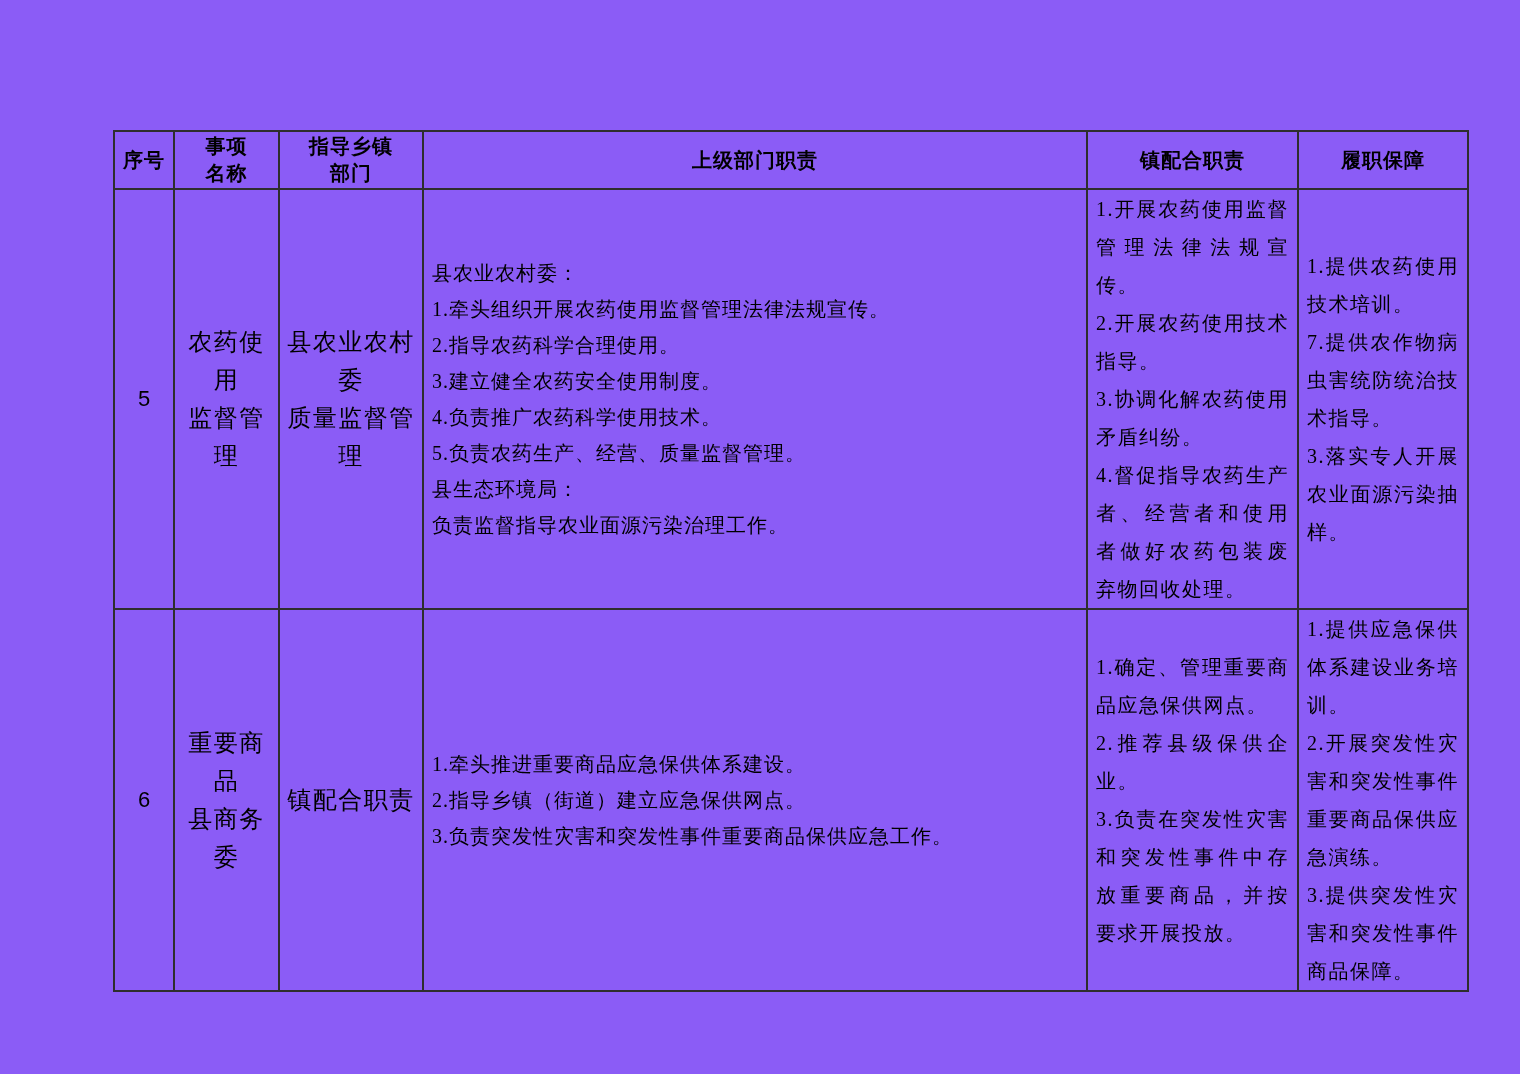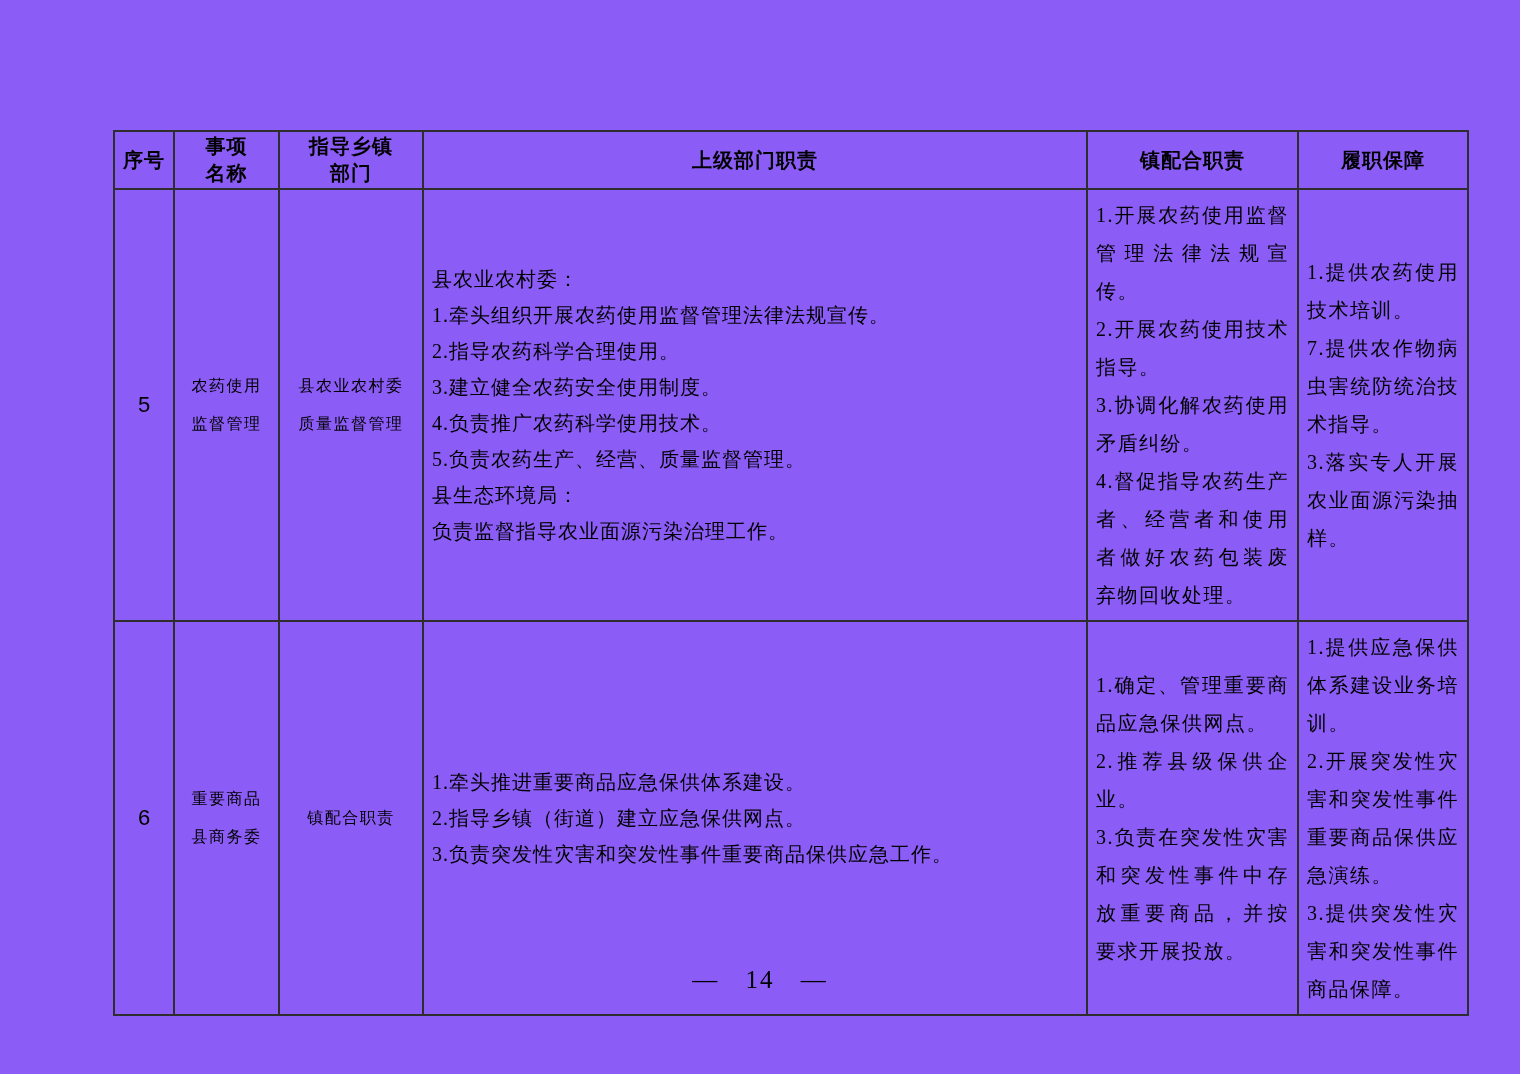--- a/index.html
+++ b/index.html
@@ -44,32 +44,32 @@
     white-space: pre-line;
     letter-spacing: 1px;
   }
   td.c-num {
     text-align: center;
     font-family: "Liberation Sans", "DejaVu Sans", sans-serif;
     font-size: 22px;
   }
   td.c-name, td.c-dept {
     text-align: center;
-    font-size: 16px;
+    font-size: 24px;
     line-height: 38px;
     white-space: pre-line;
     letter-spacing: 1.5px;
   }
   td.c-duty {
     font-size: 20px;
     white-space: pre-line;
     text-align: justify;
     text-align-last: left;
     letter-spacing: 1px;
-    padding: 6px 8px;
+    padding: 0 8px;
   }
   td.c-duty.wide {
     line-height: 36px;
   }
   td.c-duty.narrow {
     line-height: 38px;
     letter-spacing: 1.5px;
   }
   .page-number {
     position: absolute;
@@ -143,15 +143,14 @@
         <td class="c-duty narrow">1.确定、管理重要商品应急保供网点。
 2.推荐县级保供企业。
 3.负责在突发性灾害和突发性事件中存放重要商品，并按要求开展投放。</td>
         <td class="c-duty narrow">1.提供应急保供体系建设业务培训。
 2.开展突发性灾害和突发性事件重要商品保供应急演练。
 3.提供突发性灾害和突发性事件商品保障。</td>
       </tr>
     </tbody>
   </table>
 
-  <div class="page-number">— 14 —</div>
 
 </div>
 
 </body></html>

